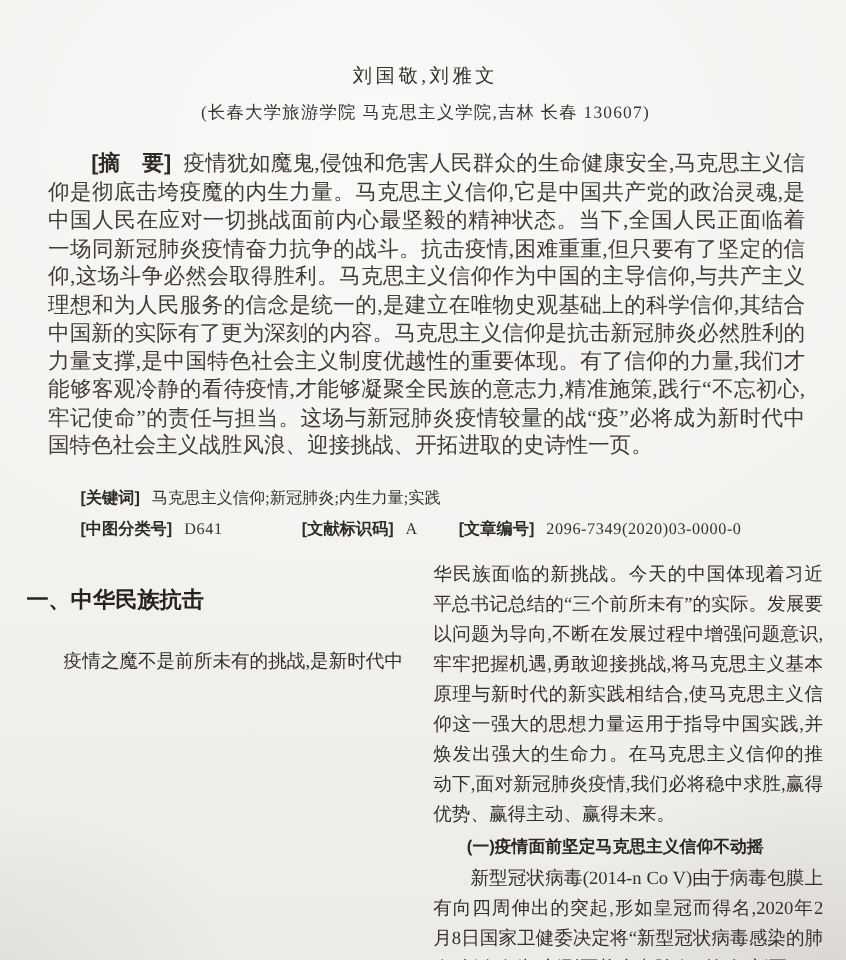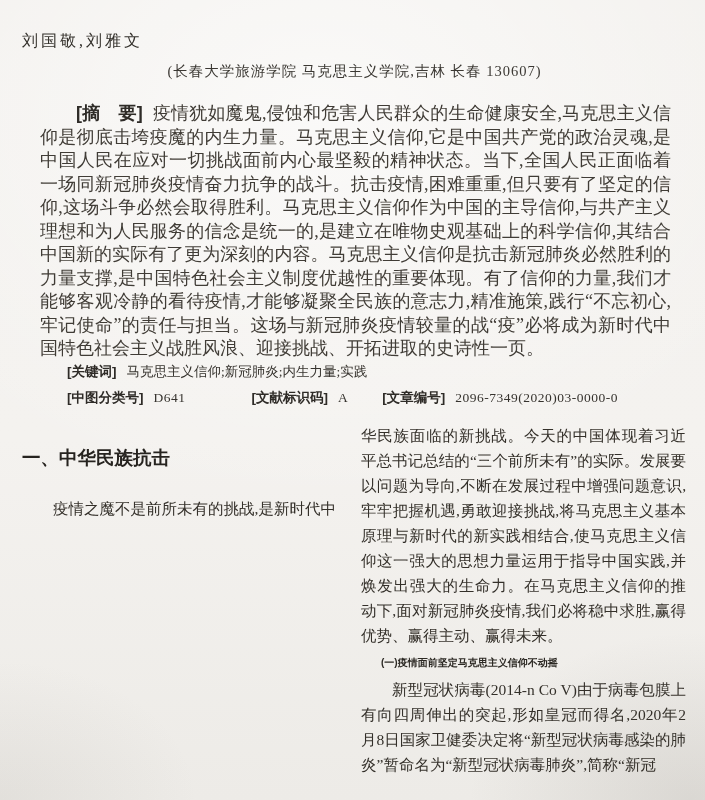--- a/index.html
+++ b/index.html
@@ -20,21 +20,22 @@
   .title{
     margin:4px 0 0 0;
     text-align:center;
     font-size:29px;
     font-weight:bold;
     letter-spacing:2px;
     line-height:40px;
     color:#23211e;
   }
   .authors{
-    margin-top:8px;
+    margin-top:31px;
+    text-align:center;
     font-size:16px;
     letter-spacing:3px;
     line-height:22px;
     color:#33302b;
   }
   .affiliation{
     margin-top:9px;
     text-align:center;
     font-size:14.5px;
     letter-spacing:1px;
@@ -52,21 +53,21 @@
     text-indent:2em;
     color:#403c36;
   }
   .fm-label{
     font-family:"Liberation Sans","DejaVu Sans",sans-serif;
     font-weight:bold;
     color:#2e2b27;
     margin-right:10px;
   }
   .kw-row{
-    margin-top:0;
+    margin-top:20px;
     font-size:13.5px;
     line-height:22px;
     text-indent:2em;
   }
   .meta-row{
     margin-top:4px;
     font-size:13.5px;
     line-height:22px;
     text-indent:2em;
     white-space:nowrap;
@@ -101,21 +102,21 @@
     margin:22px 0 24px 0;
     font-size:18.5px;
     font-weight:bold;
     line-height:27px;
     color:#26231f;
   }
   .sub-heading{
     margin:2px 0 2px 0;
     font-family:"Liberation Sans","DejaVu Sans",sans-serif;
     font-weight:bold;
-    font-size:10px;
+    font-size:14px;
     line-height:25px;
     text-indent:2em;
     color:#2b2823;
   }
 </style>
 </head>
 <body>
 
 <div class="page">
 

